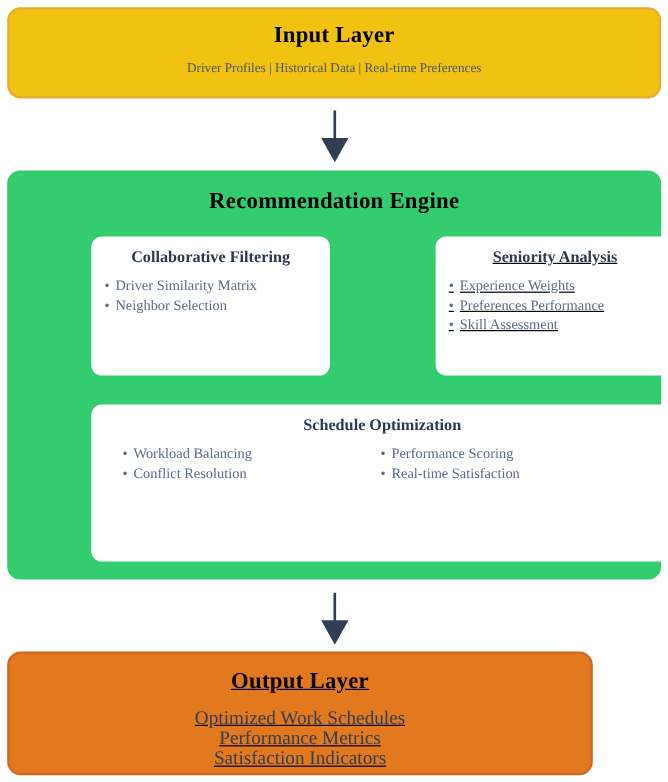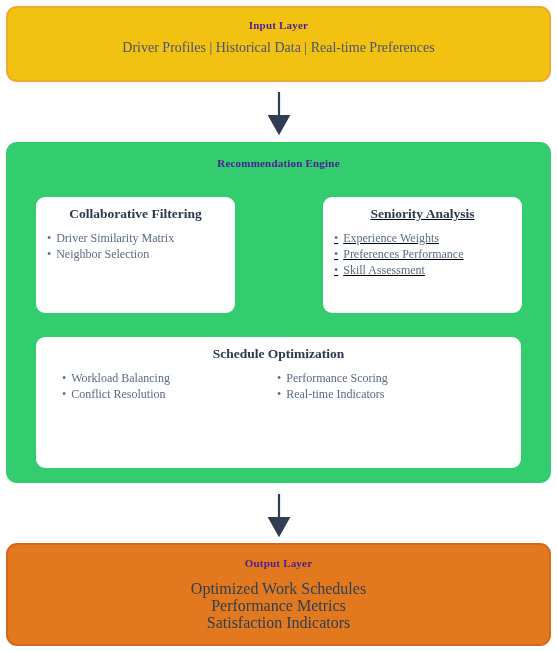--- a/index.html
+++ b/index.html
@@ -20,29 +20,29 @@
   }
 
   
   .layer {
     position: absolute;
     box-sizing: border-box;
     border-radius: 11px;
   }
   .layer-title {
     text-align: center;
-    color: #4c1d95;
+    color: #000000;
     font-weight: bold;
-    font-size: 11px;
+    font-size: 19px;
     letter-spacing: 0.2px;
   }
   .layer-sub {
     text-align: center;
     color: #4a5568;
-    font-size: 14px;
+    font-size: 11px;
     line-height: 15.5px;
   }
 
   
   #input-layer {
     left: 6px;
     top: 6px;
     width: 545px;
     height: 76px;
     background: #f2c212;
@@ -59,39 +59,41 @@
     height: 341px;
     background: #33cc6e;
     border: 2.2px solid #33cc6e;
   }
   #engine-layer .layer-title { margin-top: 13px; }
 
   
   #output-layer {
     left: 6px;
     top: 543px;
-    width: 545px;
+    width: 488px;
     height: 103px;
     background: #e2791f;
     border: 2.2px solid #d2691e;
+    text-decoration: underline;
   }
   #output-layer .layer-title { margin-top: 12px; }
   #output-layer .layer-sub {
     margin-top: 11px;
     color: #2f3e52;
     font-size: 16px;
     line-height: 17px;
   }
 
   
   .card {
     position: absolute;
     box-sizing: border-box;
     background: #ffffff;
     border-radius: 9px;
+    margin-left: 40px;
   }
   .card-title {
     text-align: center;
     color: #2b3a4f;
     font-weight: bold;
     font-size: 13.5px;
     margin-top: 9px;
   }
   .bullets {
     margin: 8px 0 0 0;
@@ -187,21 +189,21 @@
 
   <div class="card" id="card-schedule">
     <div class="card-title">Schedule Optimization</div>
     <div class="schedule-cols">
       <ul class="bullets schedule-col-left">
         <li>Workload Balancing</li>
         <li>Conflict Resolution</li>
       </ul>
       <ul class="bullets schedule-col-right">
         <li>Performance Scoring</li>
-        <li>Real-time Indicators</li>
+        <li>Real-time Satisfaction</li>
       </ul>
     </div>
   </div>
 
   <svg class="arrow" id="arrow-engine-output" viewBox="0 0 26 45">
     <path d="M13 2 L13 26 L22.5 26 L13 43 L3.5 26 L13 26 Z" fill="#2f3e52" stroke="#2f3e52" stroke-width="2.2" stroke-linejoin="miter"></path>
   </svg>
 
   <div class="layer" id="output-layer">
     <div class="layer-title">Output Layer</div>

